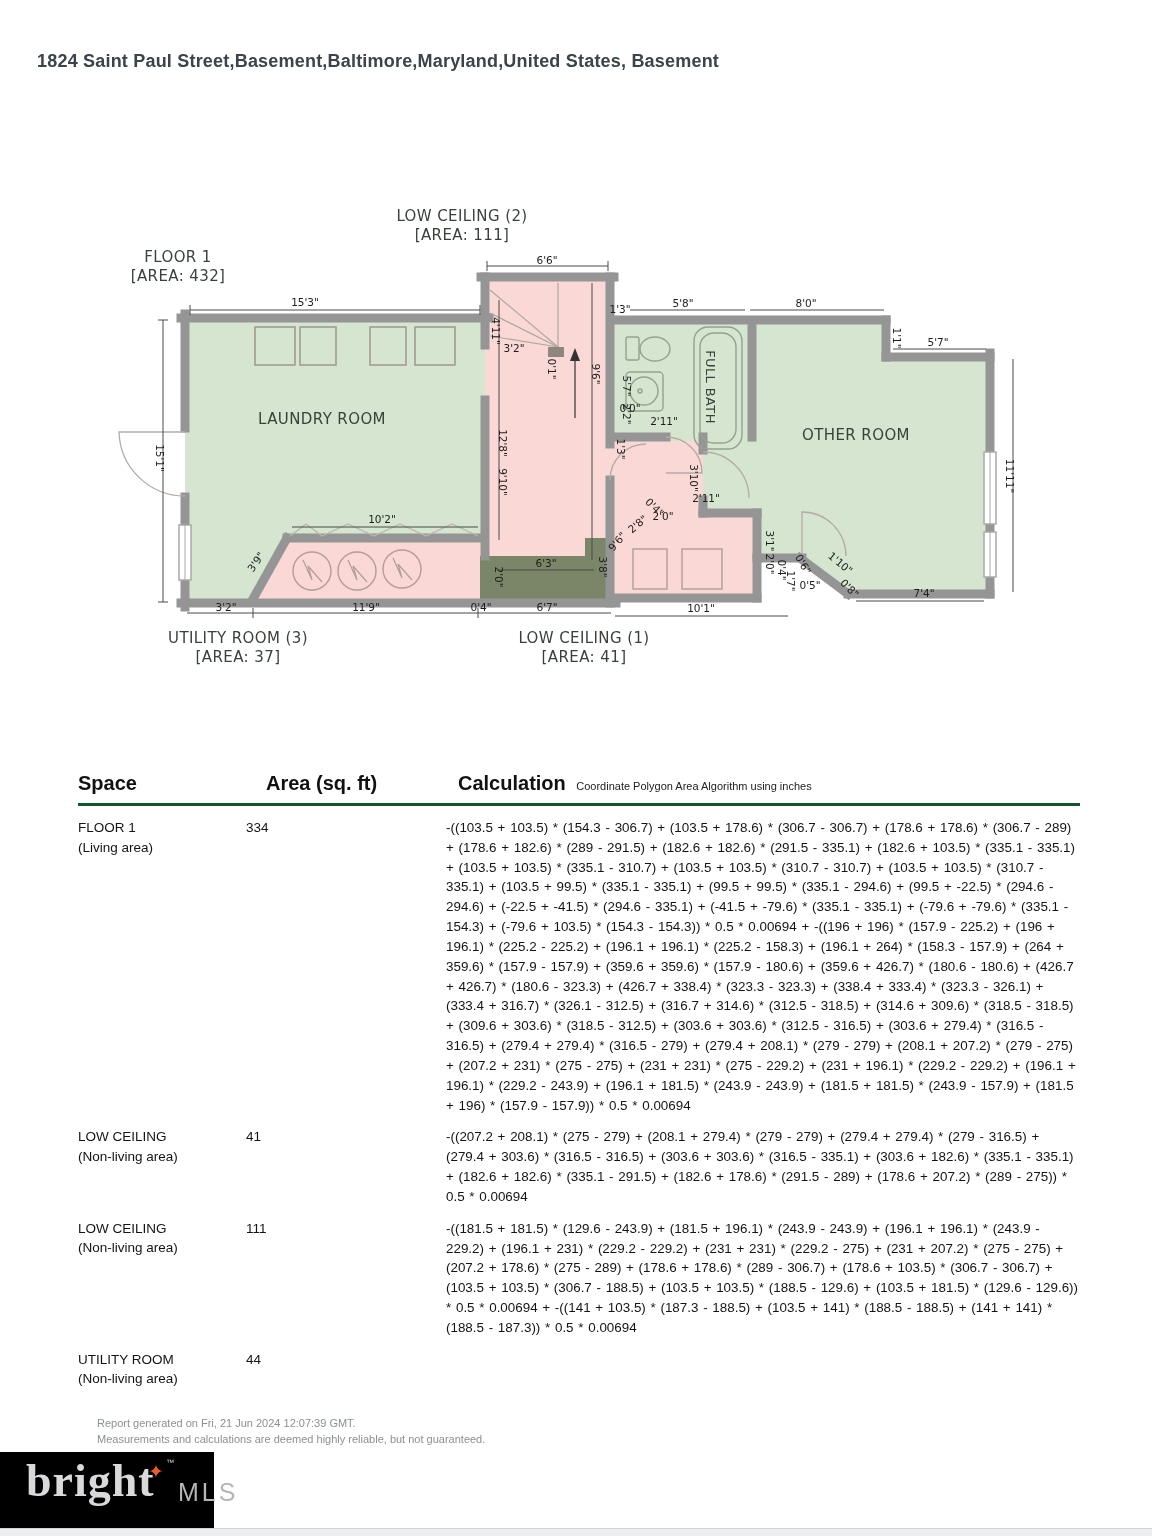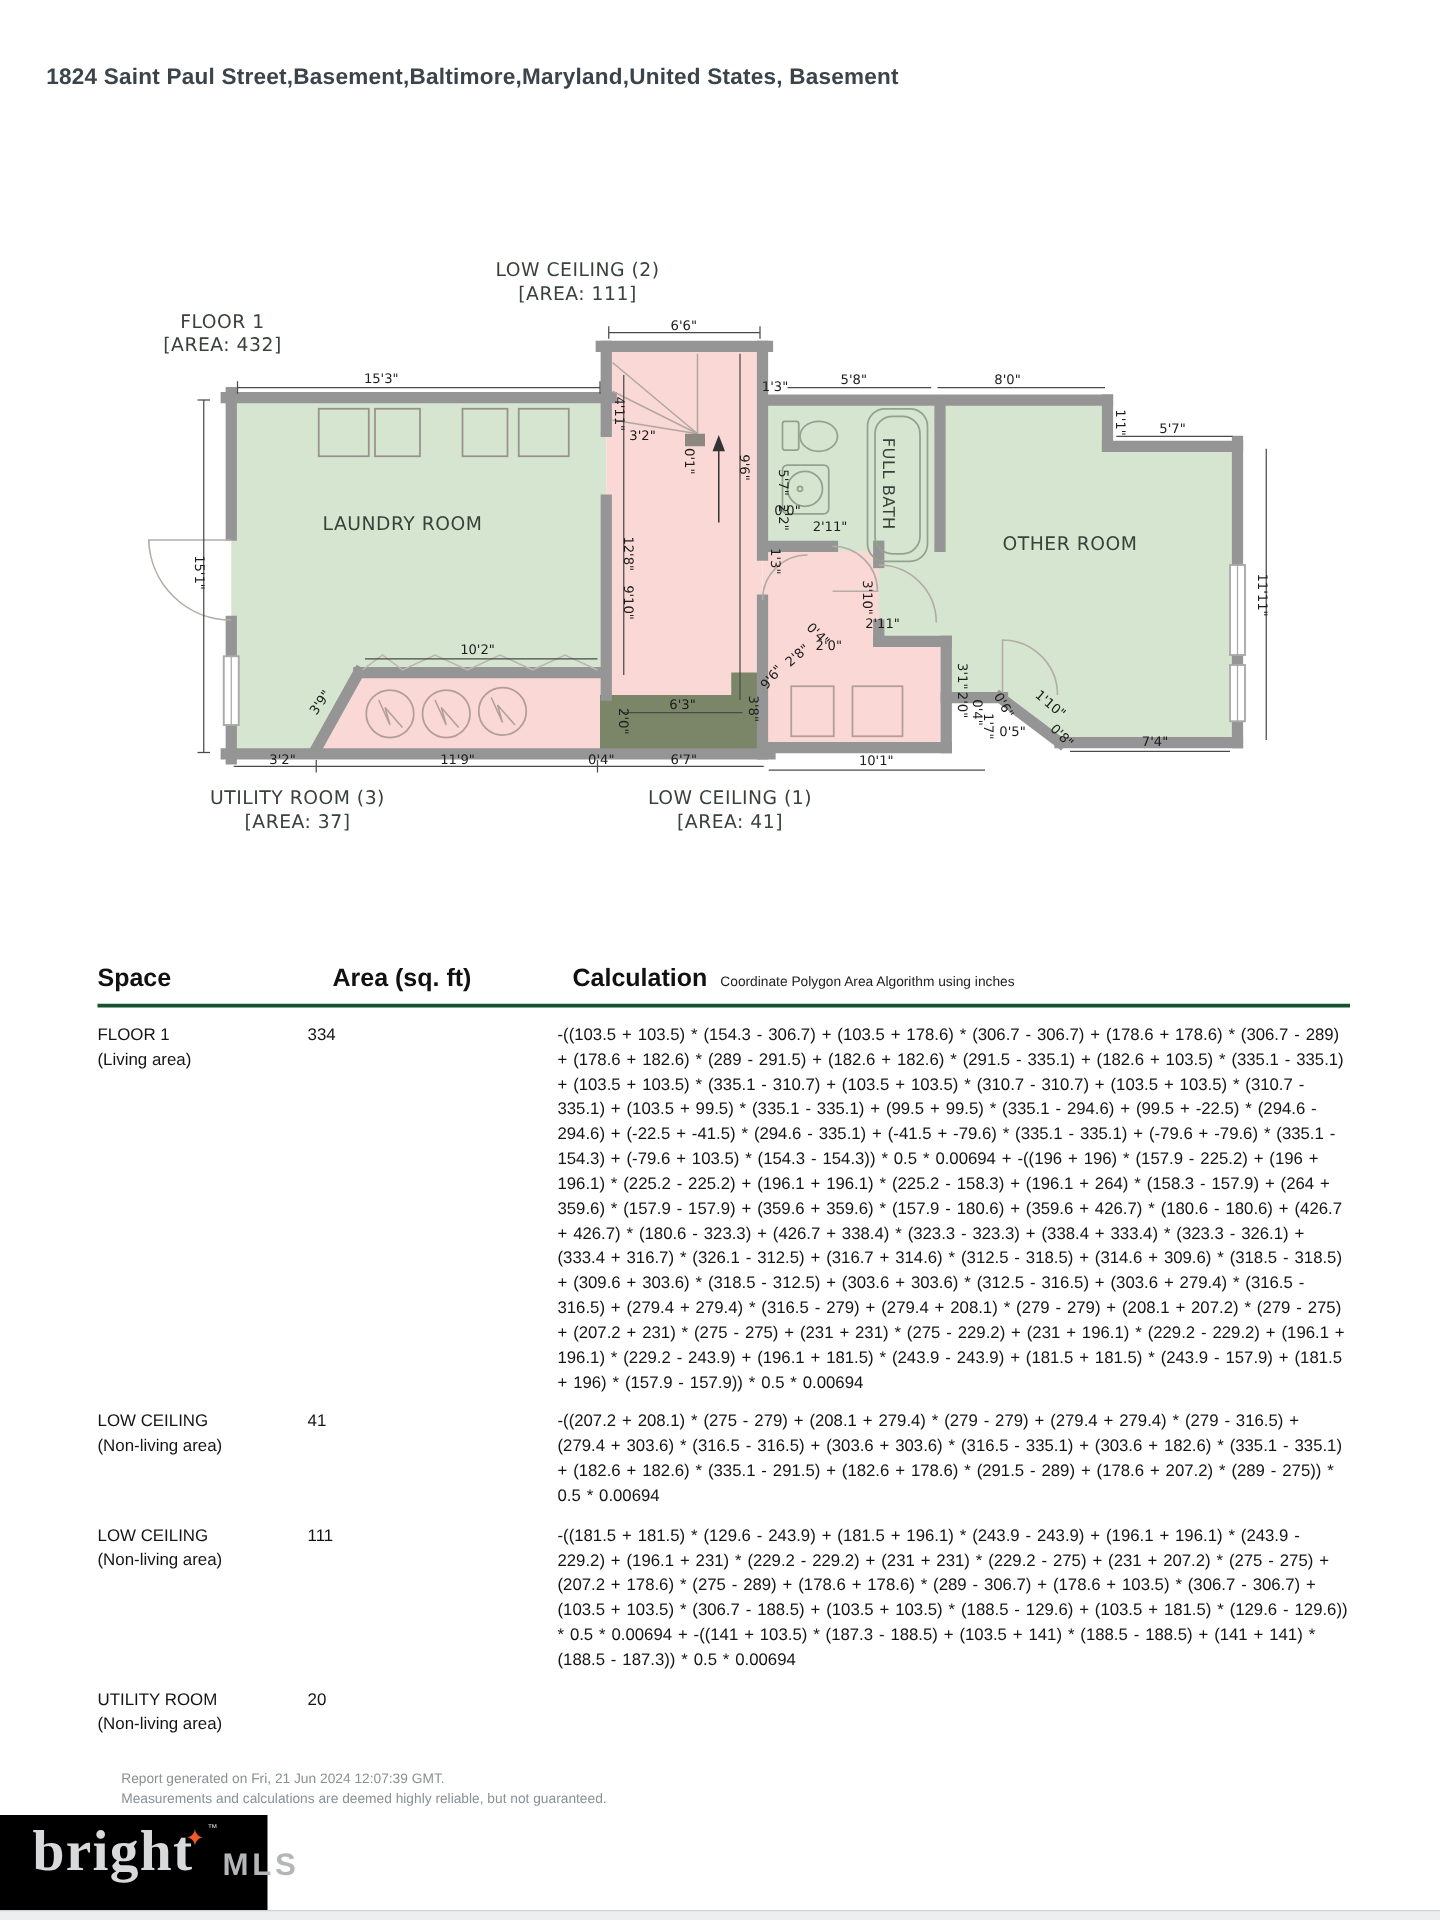--- a/index.html
+++ b/index.html
@@ -16,21 +16,21 @@
   .thead .h{font-size:20px;font-weight:bold;color:#111;}
   .thead .note{font-size:11px;font-weight:normal;color:#222;margin-left:6px;}
   .tbody .trow{padding-top:12px;align-items:start;}
   .cell{font-size:13.5px;line-height:1.45;color:#141414;}
   .calc{font-size:13.4px;line-height:1.48;color:#141414;word-spacing:1px;margin-left:28px;}
   .ftr{position:absolute;left:97px;top:1416px;font-size:11px;line-height:1.45;color:#8b9094;}
   .logo{position:absolute;left:0;top:1452px;width:214px;height:77px;background:#000000;}
   .logo .word{position:absolute;left:26px;top:2px;font-family:"Liberation Serif",serif;font-weight:bold;font-size:46px;color:#d8d9da;letter-spacing:1px;}
   .logo .star{position:absolute;left:148px;top:8px;font-size:19px;color:#f05a28;font-family:"DejaVu Sans",sans-serif;}
   .logo .tm{position:absolute;left:166px;top:6px;font-size:8px;color:#d8d9da;}
-  .logo .mls{position:absolute;left:178px;top:26px;font-size:25px;color:#b4b6b8;letter-spacing:3px;font-family:"Liberation Sans",sans-serif;font-weight:bold;}
+  .logo .mls{position:absolute;left:178px;top:26px;font-size:25px;color:#b4b6b8;letter-spacing:3px;font-family:"Liberation Sans",sans-serif;}
   .botbar{position:absolute;left:0;top:1528px;width:1152px;height:8px;background:#eceef0;border-top:1px solid #cfd4d8;}
 </style>
 </head>
 <body>
 
 <div class="hdr">
   <h1>1824 Saint Paul Street,Basement,Baltimore,Maryland,United States, Basement</h1>
 </div>
 
 <svg id="plan" width="1152" height="700" viewBox="0 0 1152 700">
@@ -255,21 +255,21 @@
         <div>(Non-living area)</div>
       </div>
       <div class="cell">111</div>
       <div class="calc">-((181.5 + 181.5) * (129.6 - 243.9) + (181.5 + 196.1) * (243.9 - 243.9) + (196.1 + 196.1) * (243.9 - 229.2) + (196.1 + 231) * (229.2 - 229.2) + (231 + 231) * (229.2 - 275) + (231 + 207.2) * (275 - 275) + (207.2 + 178.6) * (275 - 289) + (178.6 + 178.6) * (289 - 306.7) + (178.6 + 103.5) * (306.7 - 306.7) + (103.5 + 103.5) * (306.7 - 188.5) + (103.5 + 103.5) * (188.5 - 129.6) + (103.5 + 181.5) * (129.6 - 129.6)) * 0.5 * 0.00694 + -((141 + 103.5) * (187.3 - 188.5) + (103.5 + 141) * (188.5 - 188.5) + (141 + 141) * (188.5 - 187.3)) * 0.5 * 0.00694</div>
     </div>
     <div class="trow">
       <div class="cell">
         <div>UTILITY ROOM</div>
         <div>(Non-living area)</div>
       </div>
-      <div class="cell">20</div>
+      <div class="cell">44</div>
     </div>
   </div>
 </div>
 
 <div class="ftr">
   <div>Report generated on Fri, 21 Jun 2024 12:07:39 GMT.</div>
   <div>Measurements and calculations are deemed highly reliable, but not guaranteed.</div>
 </div>
 
 <div class="logo">

